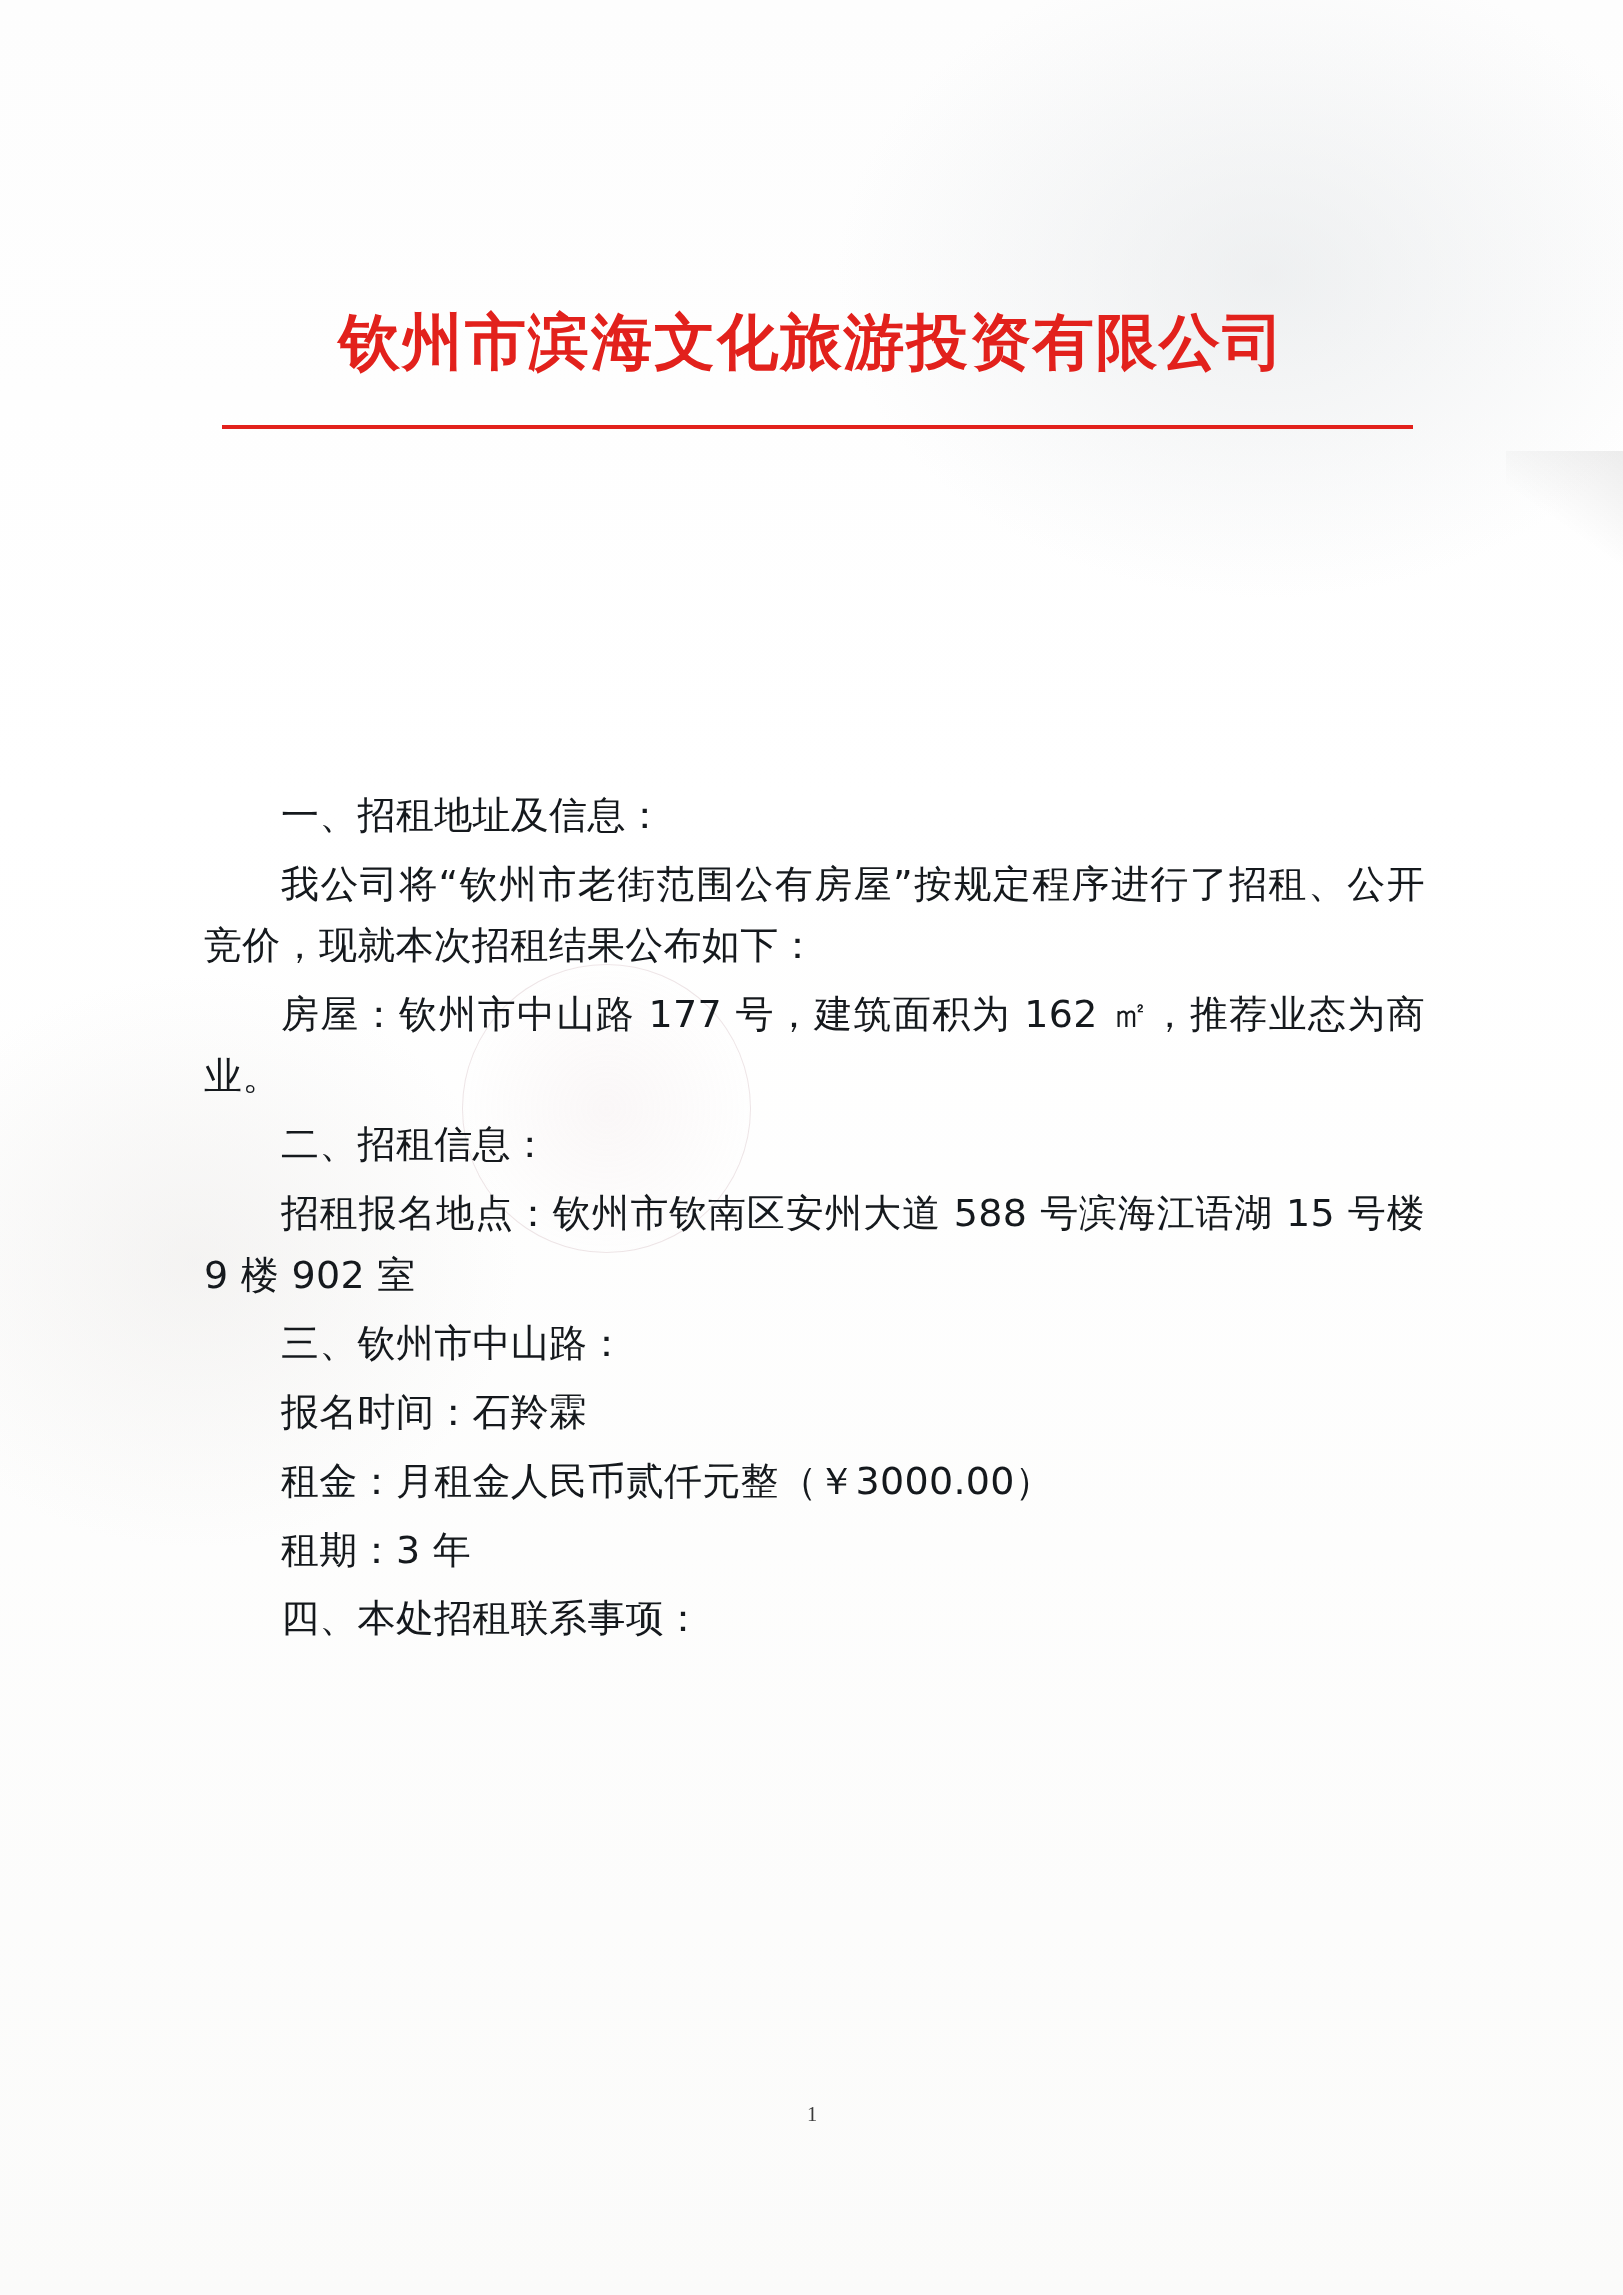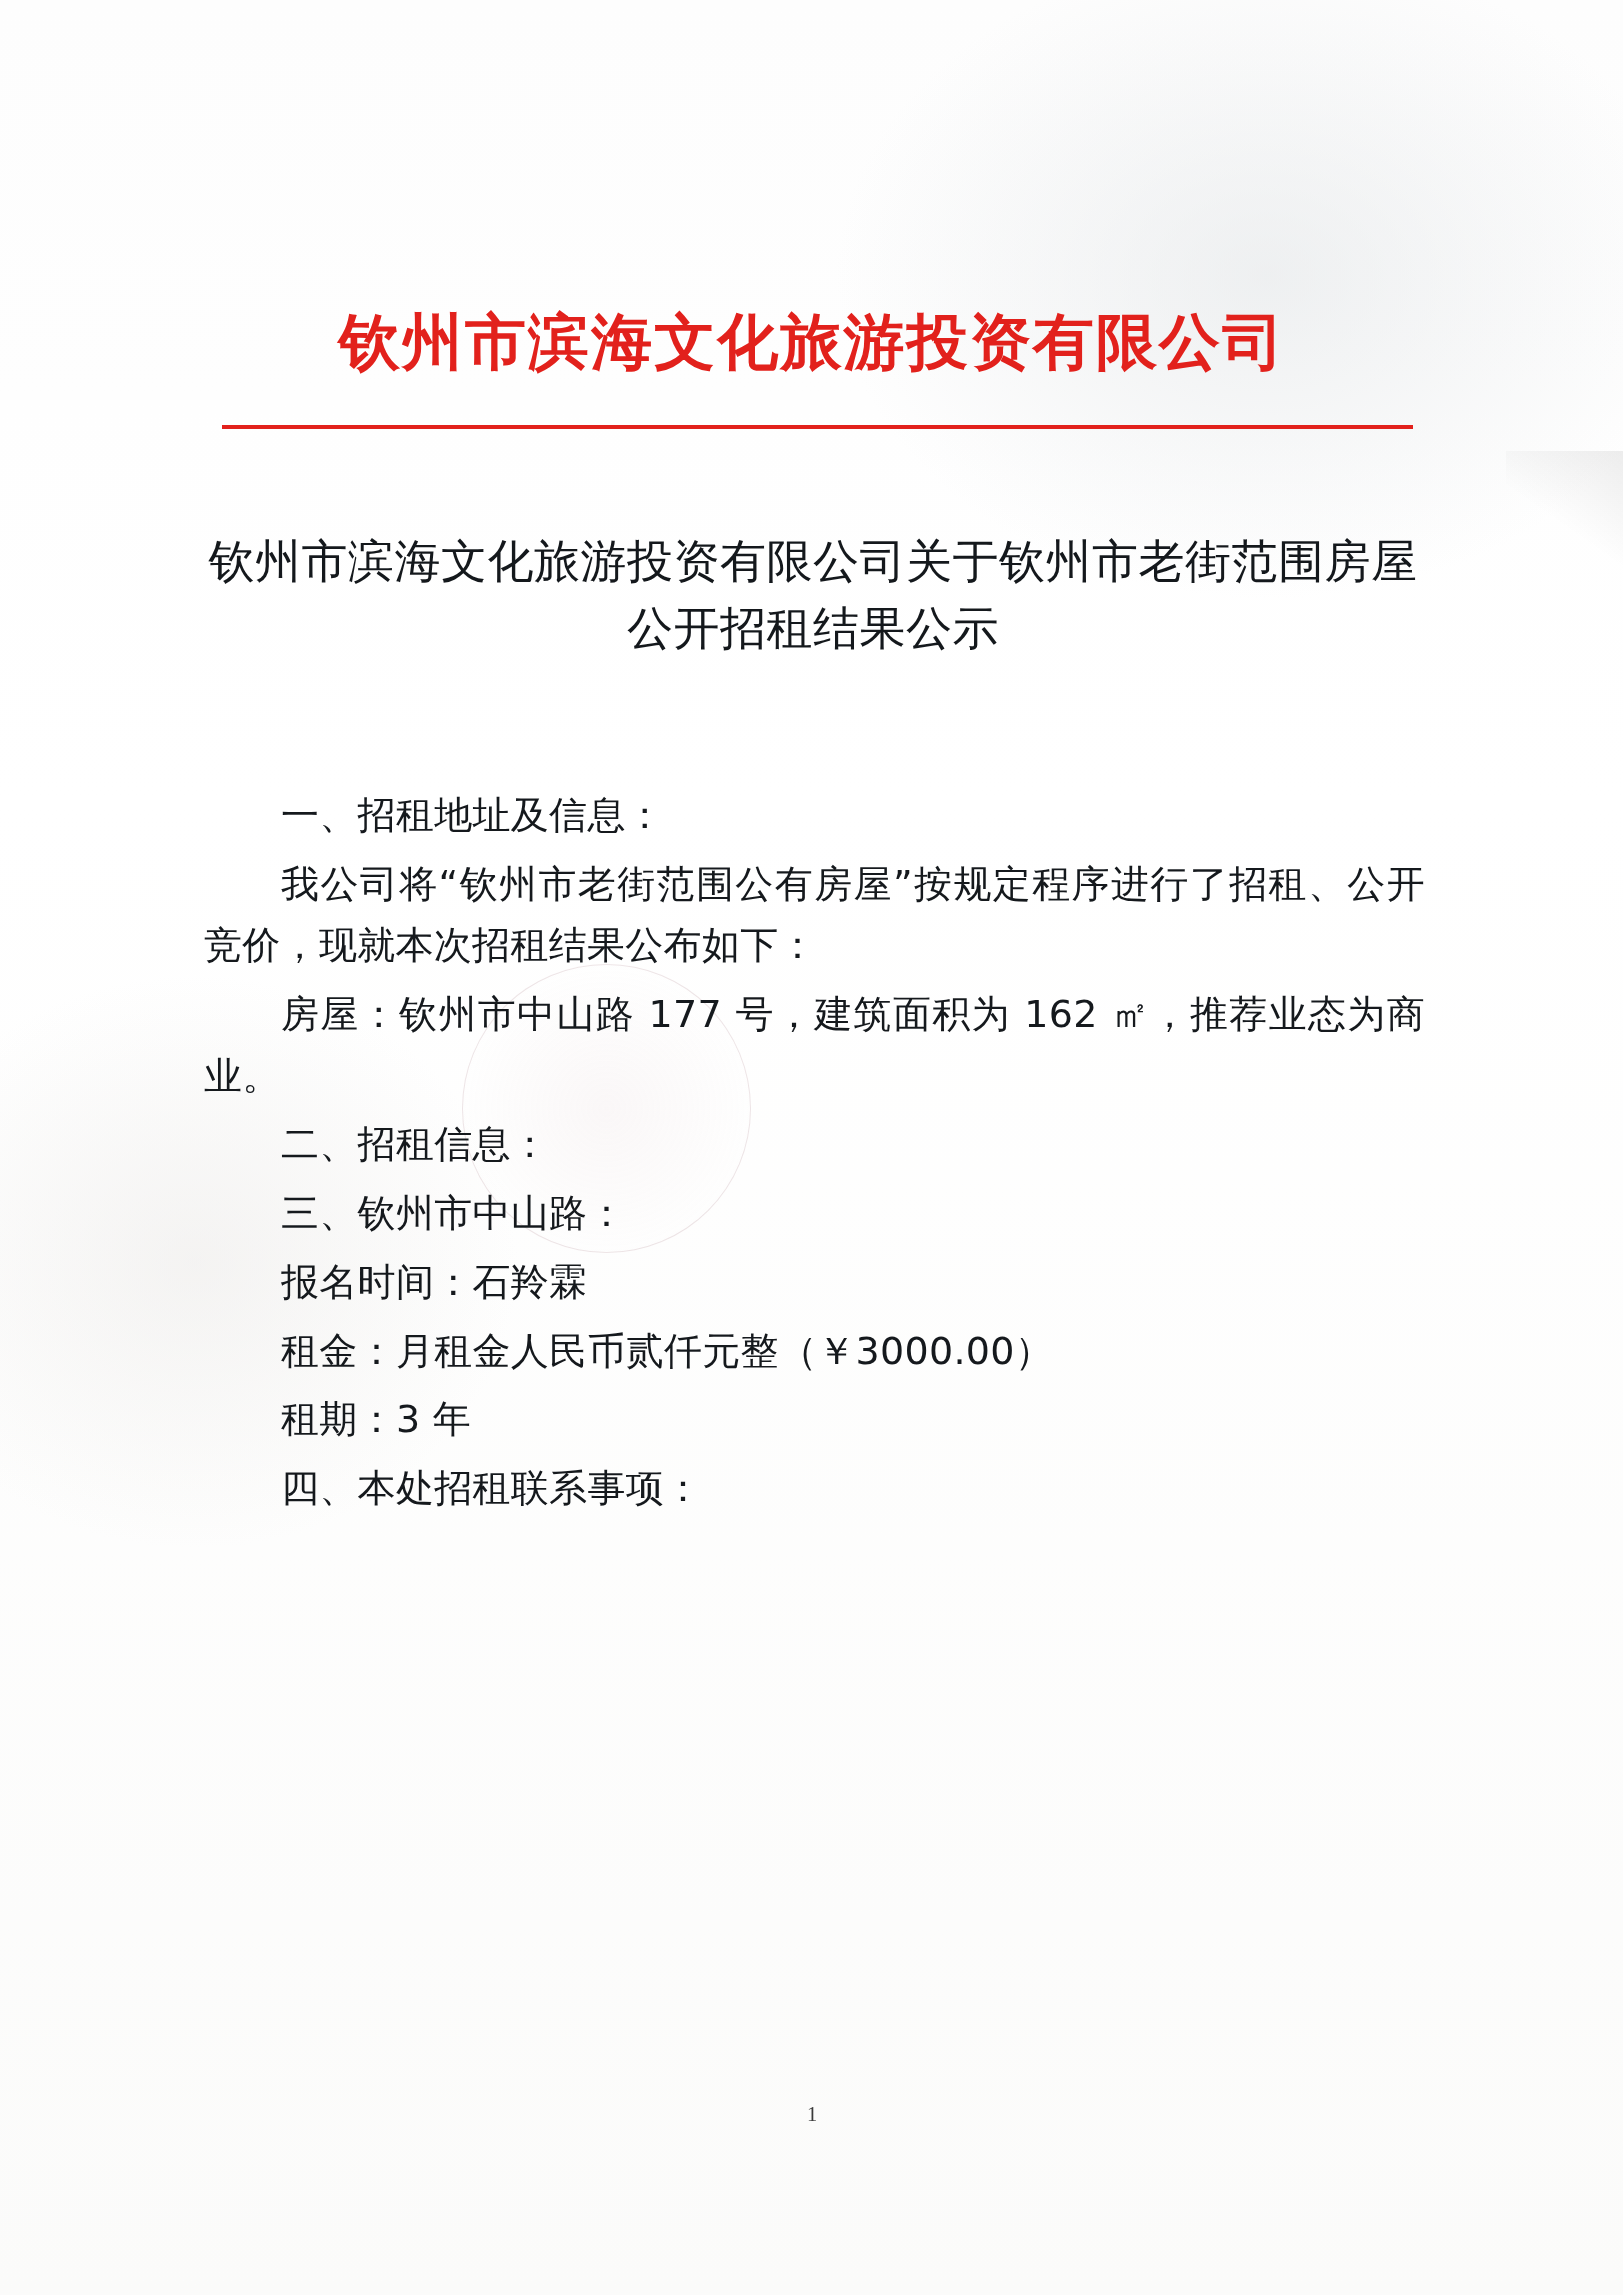--- a/index.html
+++ b/index.html
@@ -137,27 +137,27 @@
   <div class="scan-smudge"></div>
   <div class="scan-crease"></div>
 
   <div class="content">
 
     <div class="masthead">
       <span class="masthead-title">钦州市滨海文化旅游投资有限公司</span>
     </div>
     <div class="masthead-rule"></div>
 
-    <div class="doc-title">钦州市滨海文化旅游投资有限公司关于钦州市老街范围房屋公开招租结果公示</div>
 
     <div class="body-text">
       <p class="indent">一、招租地址及信息：</p>
       <p class="indent">我公司将“钦州市老街范围公有房屋”按规定程序进行了招租、公开竞价，现就本次招租结果公布如下：</p>
       <p class="indent">房屋：钦州市中山路 177 号，建筑面积为 162 ㎡，推荐业态为商业。</p>
       <p class="indent">二、招租信息：</p>
+      <p class="indent">招租报名地点：钦州市钦南区安州大道 588 号滨海江语湖 15 号楼 9 楼 902 室</p>
       <p class="indent">三、钦州市中山路：</p>
       <p class="indent">报名时间：石羚霖</p>
       <p class="indent">租金：月租金人民币贰仟元整（￥3000.00）</p>
       <p class="indent">租期：3 年</p>
       <p class="indent">四、本处招租联系事项：</p>
     </div>
 
     <div class="page-number">1</div>
   </div>
 </div>

